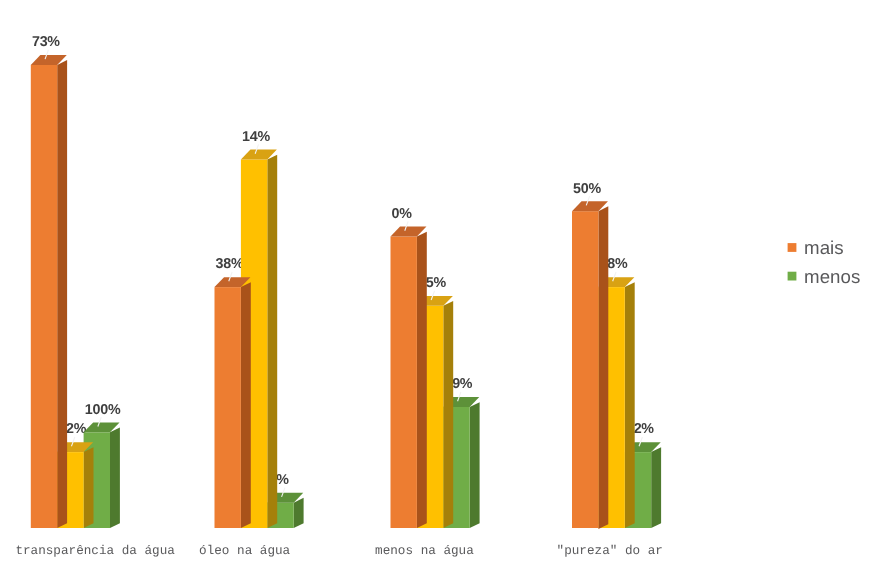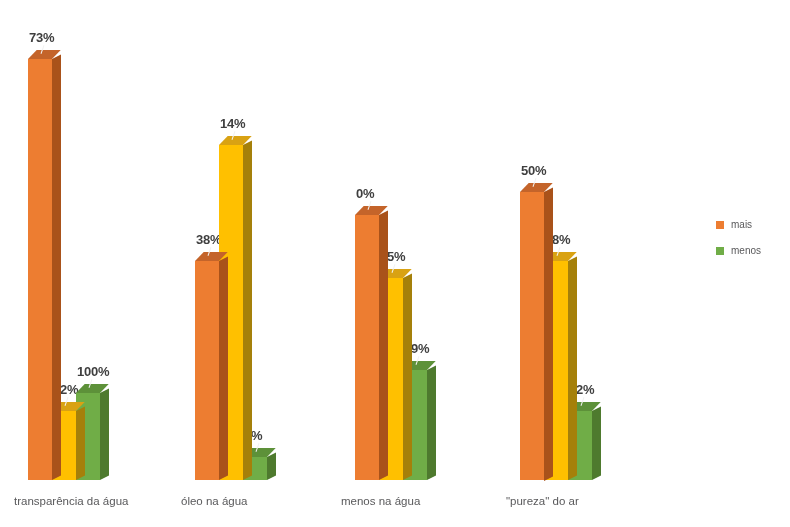--- a/index.html
+++ b/index.html
@@ -98,20 +98,21 @@
     transform: rotate(20deg);
   }
 
   
   .cat-label {
     position: absolute;
     top: 483px;
     font-size: 11.5px;
     color: #59595b;
     white-space: nowrap;
+    font-family: Liberation Mono, monospace;
   }
 
   
   #legend {
     position: absolute;
     left: 716px;
     top: 212px;
     width: 70px;
   }
   .legend-item {
@@ -119,21 +120,21 @@
     align-items: center;
     height: 26px;
   }
   .legend-swatch {
     width: 8px;
     height: 8px;
     margin-right: 7px;
     flex: 0 0 auto;
   }
   .legend-label {
-    font-size: 10px;
+    font-size: 17px;
     color: #59595b;
     line-height: 1;
   }
 </style>
 </head>
 <body>
 
 <div id="chart-root">
 
   <div id="plot-area">

